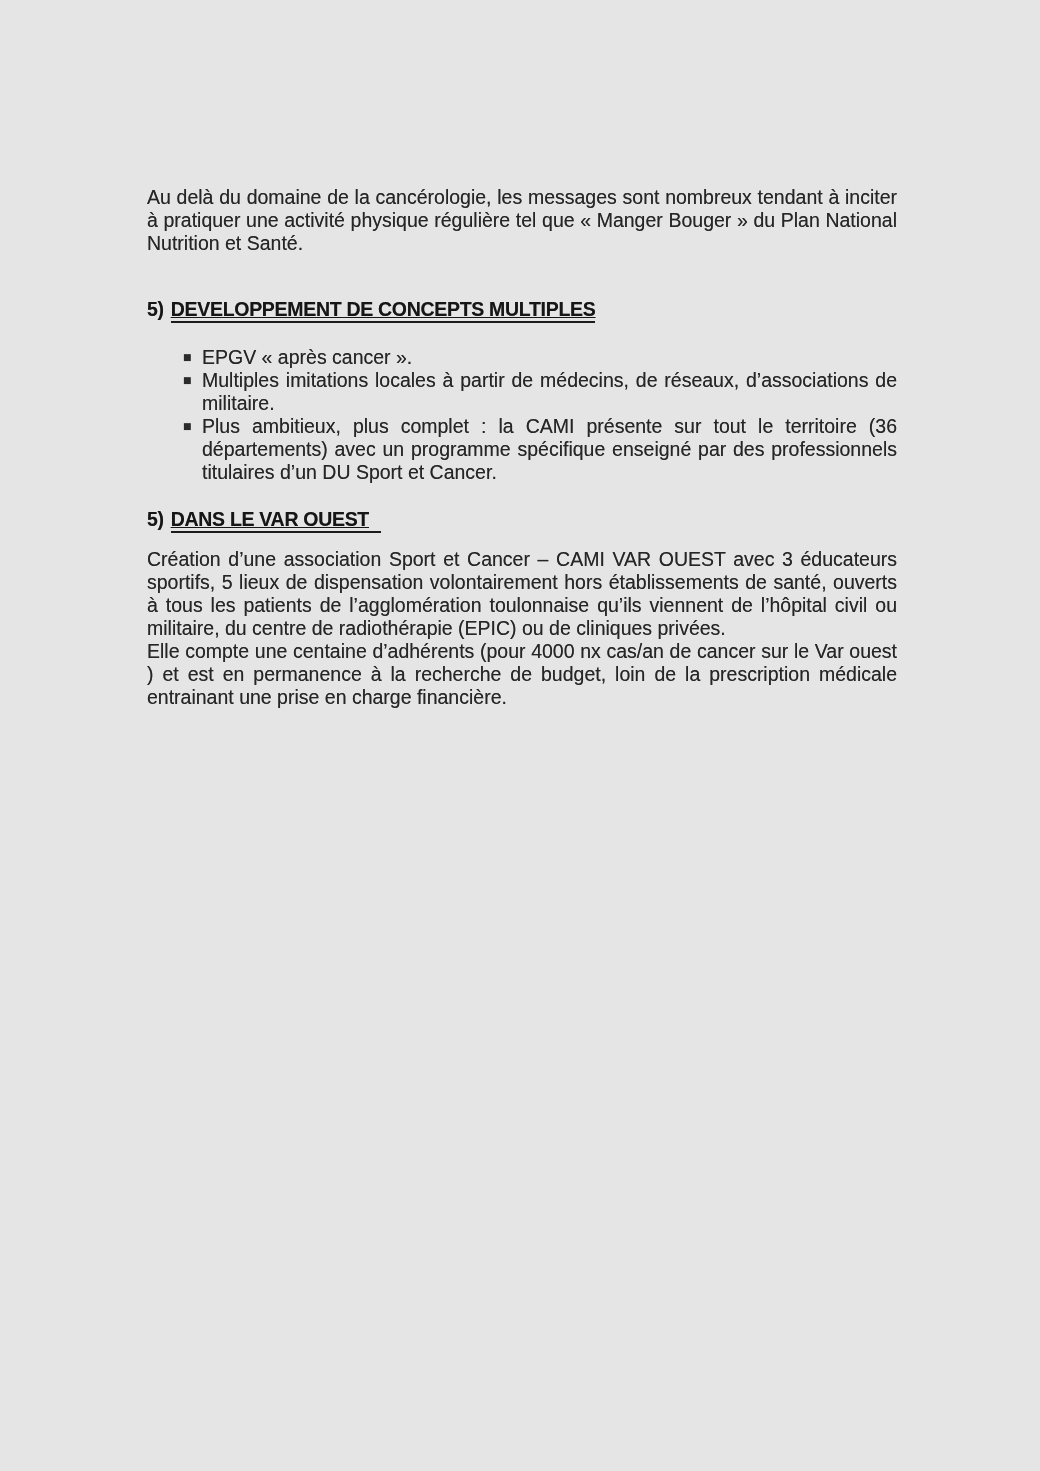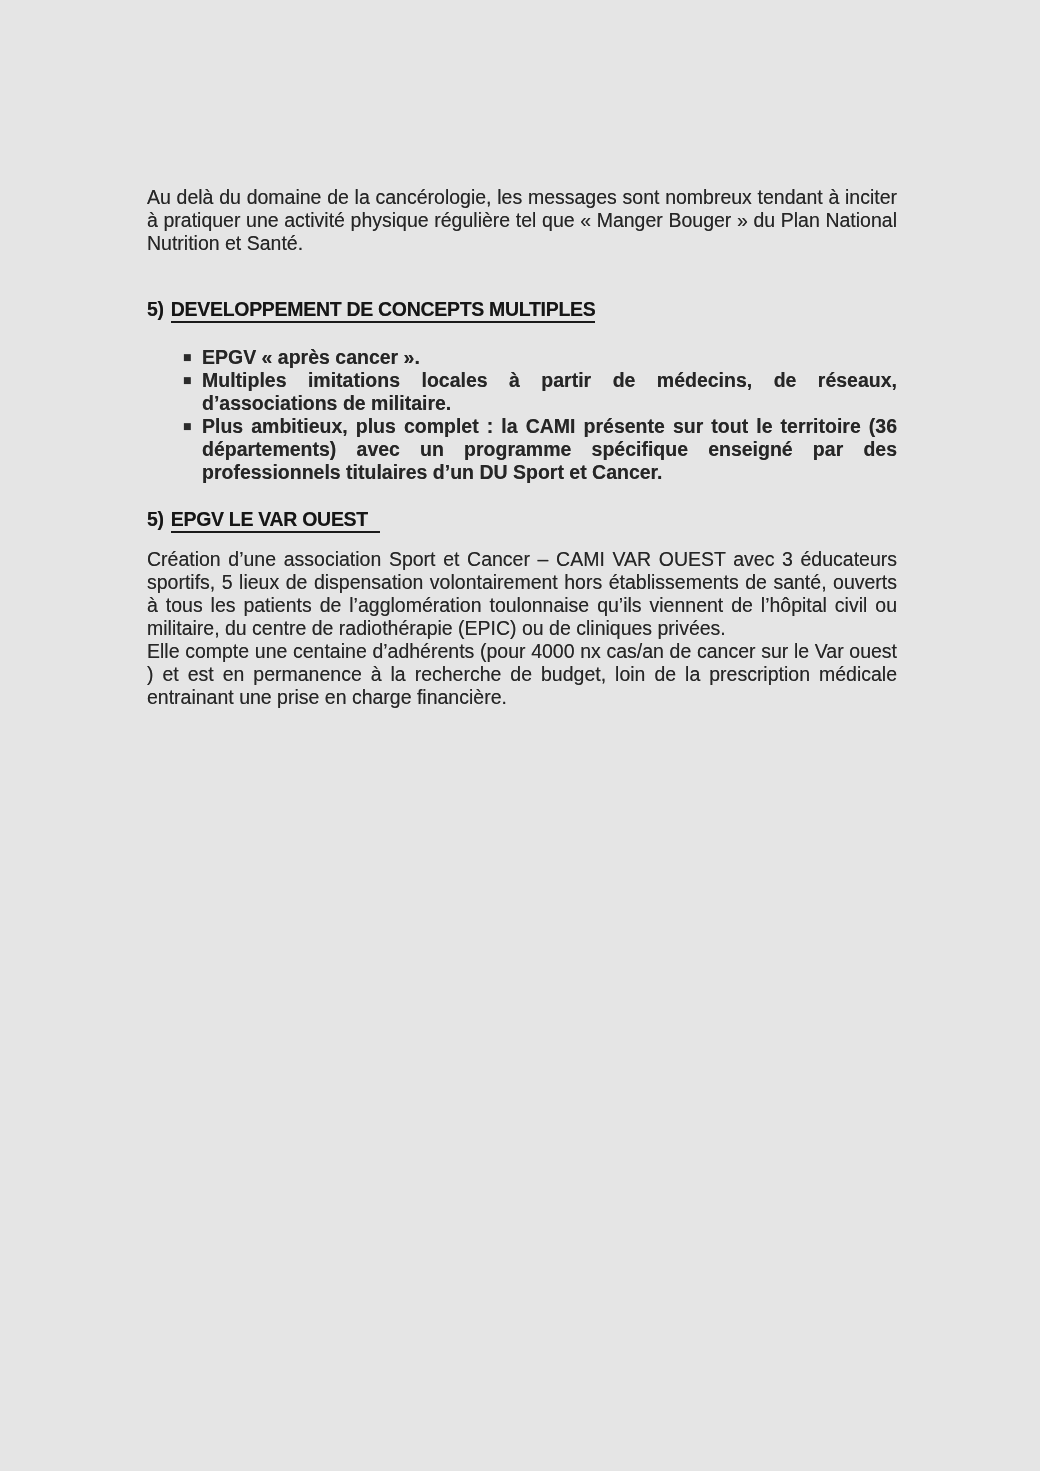--- a/index.html
+++ b/index.html
@@ -33,20 +33,21 @@
     color: #161616;
     letter-spacing: -0.3px;
     white-space: nowrap;
   }
   .heading-1 { margin-top: 43px; }
   .heading-2 { margin-top: 24px; }
   .h-num { margin-right: 7px; }
   .h-title {
     border-bottom: 2.5px solid #1b1b1b;
     padding-bottom: 1px;
+    text-decoration: underline;
   }
   .h-title-pad { padding-right: 12px; }
   .bullets {
     list-style: none;
     margin: 25px 0 0 0;
     padding: 0;
   }
   .bullet-item {
     display: flex;
     padding-left: 36px;
@@ -55,21 +56,20 @@
   .marker {
     flex: none;
     width: 19px;
     font-size: 14px;
     line-height: 23px;
     color: #2b2b2b;
   }
   .li-text {
     flex: 1;
     text-align: justify;
-    font-weight: bold;
   }
   .body-paragraphs { margin-top: 17px; }
 </style>
 </head>
 <body>
 
 <div class="page">
   <div class="content">
 
     <p class="para">Au delà du domaine de la cancérologie, les messages sont nombreux tendant à inciter à pratiquer une activité physique régulière tel que « Manger Bouger » du Plan National Nutrition et Santé.</p>
@@ -87,21 +87,21 @@
         <span class="marker">■</span>
         <span class="li-text">Multiples imitations locales à partir de médecins, de réseaux, d’associations de militaire.</span>
       </li>
       <li class="bullet-item">
         <span class="marker">■</span>
         <span class="li-text">Plus ambitieux, plus complet : la CAMI présente sur tout le territoire (36 départements) avec un programme spécifique enseigné par des professionnels titulaires d’un DU Sport et Cancer.</span>
       </li>
     </ul>
 
     <h2 class="heading heading-2">
-      <span class="h-num">5)</span><span class="h-title h-title-pad">EPGV LE VAR OUEST</span>
+      <span class="h-num">5)</span><span class="h-title h-title-pad">DANS LE VAR OUEST</span>
     </h2>
 
     <div class="body-paragraphs">
       <p class="para">Création d’une association Sport et Cancer – CAMI VAR OUEST avec 3 éducateurs sportifs, 5 lieux de dispensation volontairement hors établissements de santé, ouverts à tous les patients de l’agglomération toulonnaise qu’ils viennent de l’hôpital civil ou militaire, du centre de radiothérapie (EPIC) ou de cliniques privées.</p>
       <p class="para">Elle compte une centaine d’adhérents (pour 4000 nx cas/an de cancer sur le Var ouest ) et est en permanence à la recherche de budget, loin de la prescription médicale entrainant une prise en charge financière.</p>
     </div>
 
   </div>
 </div>
 

